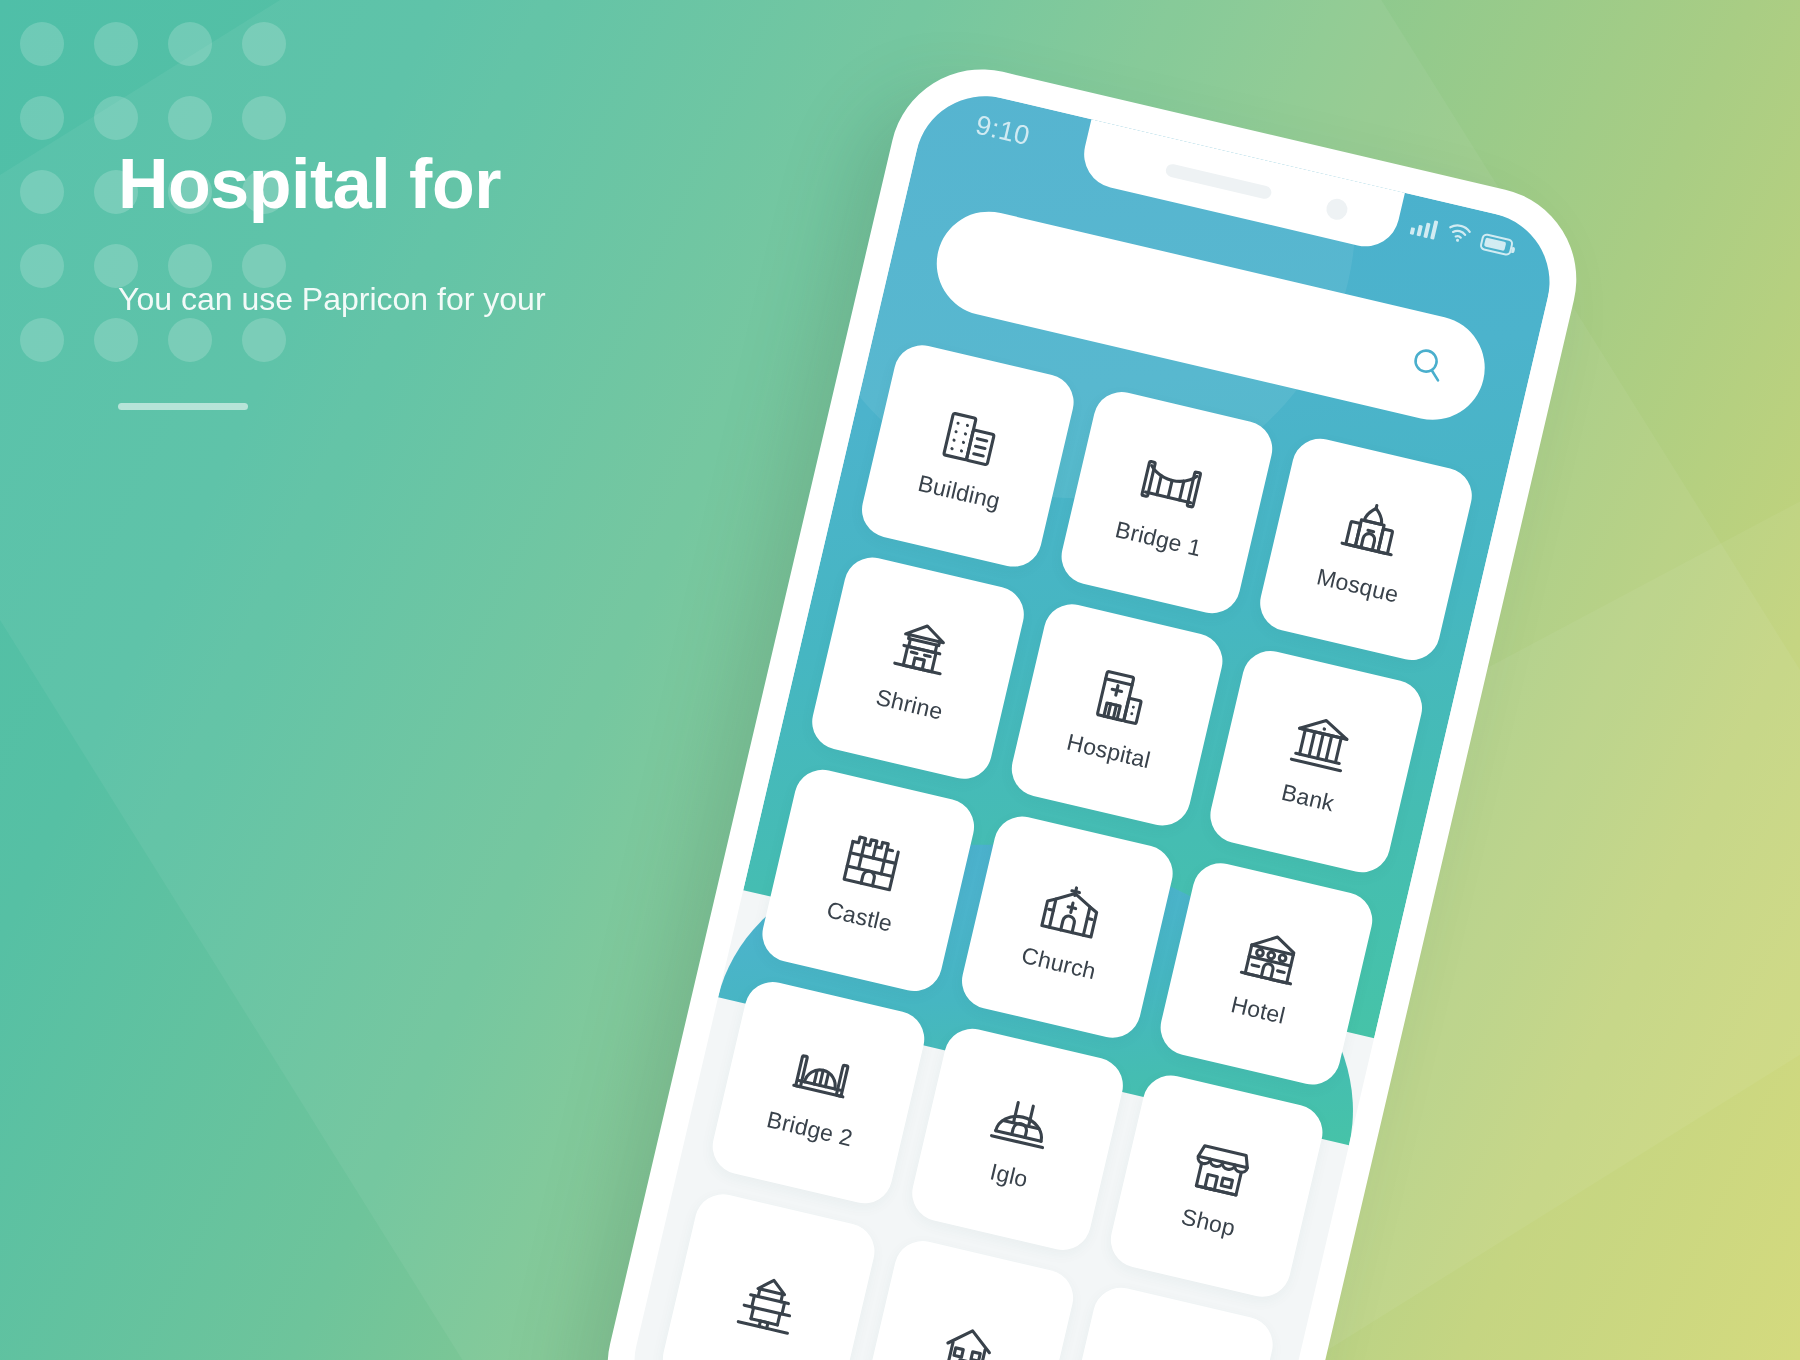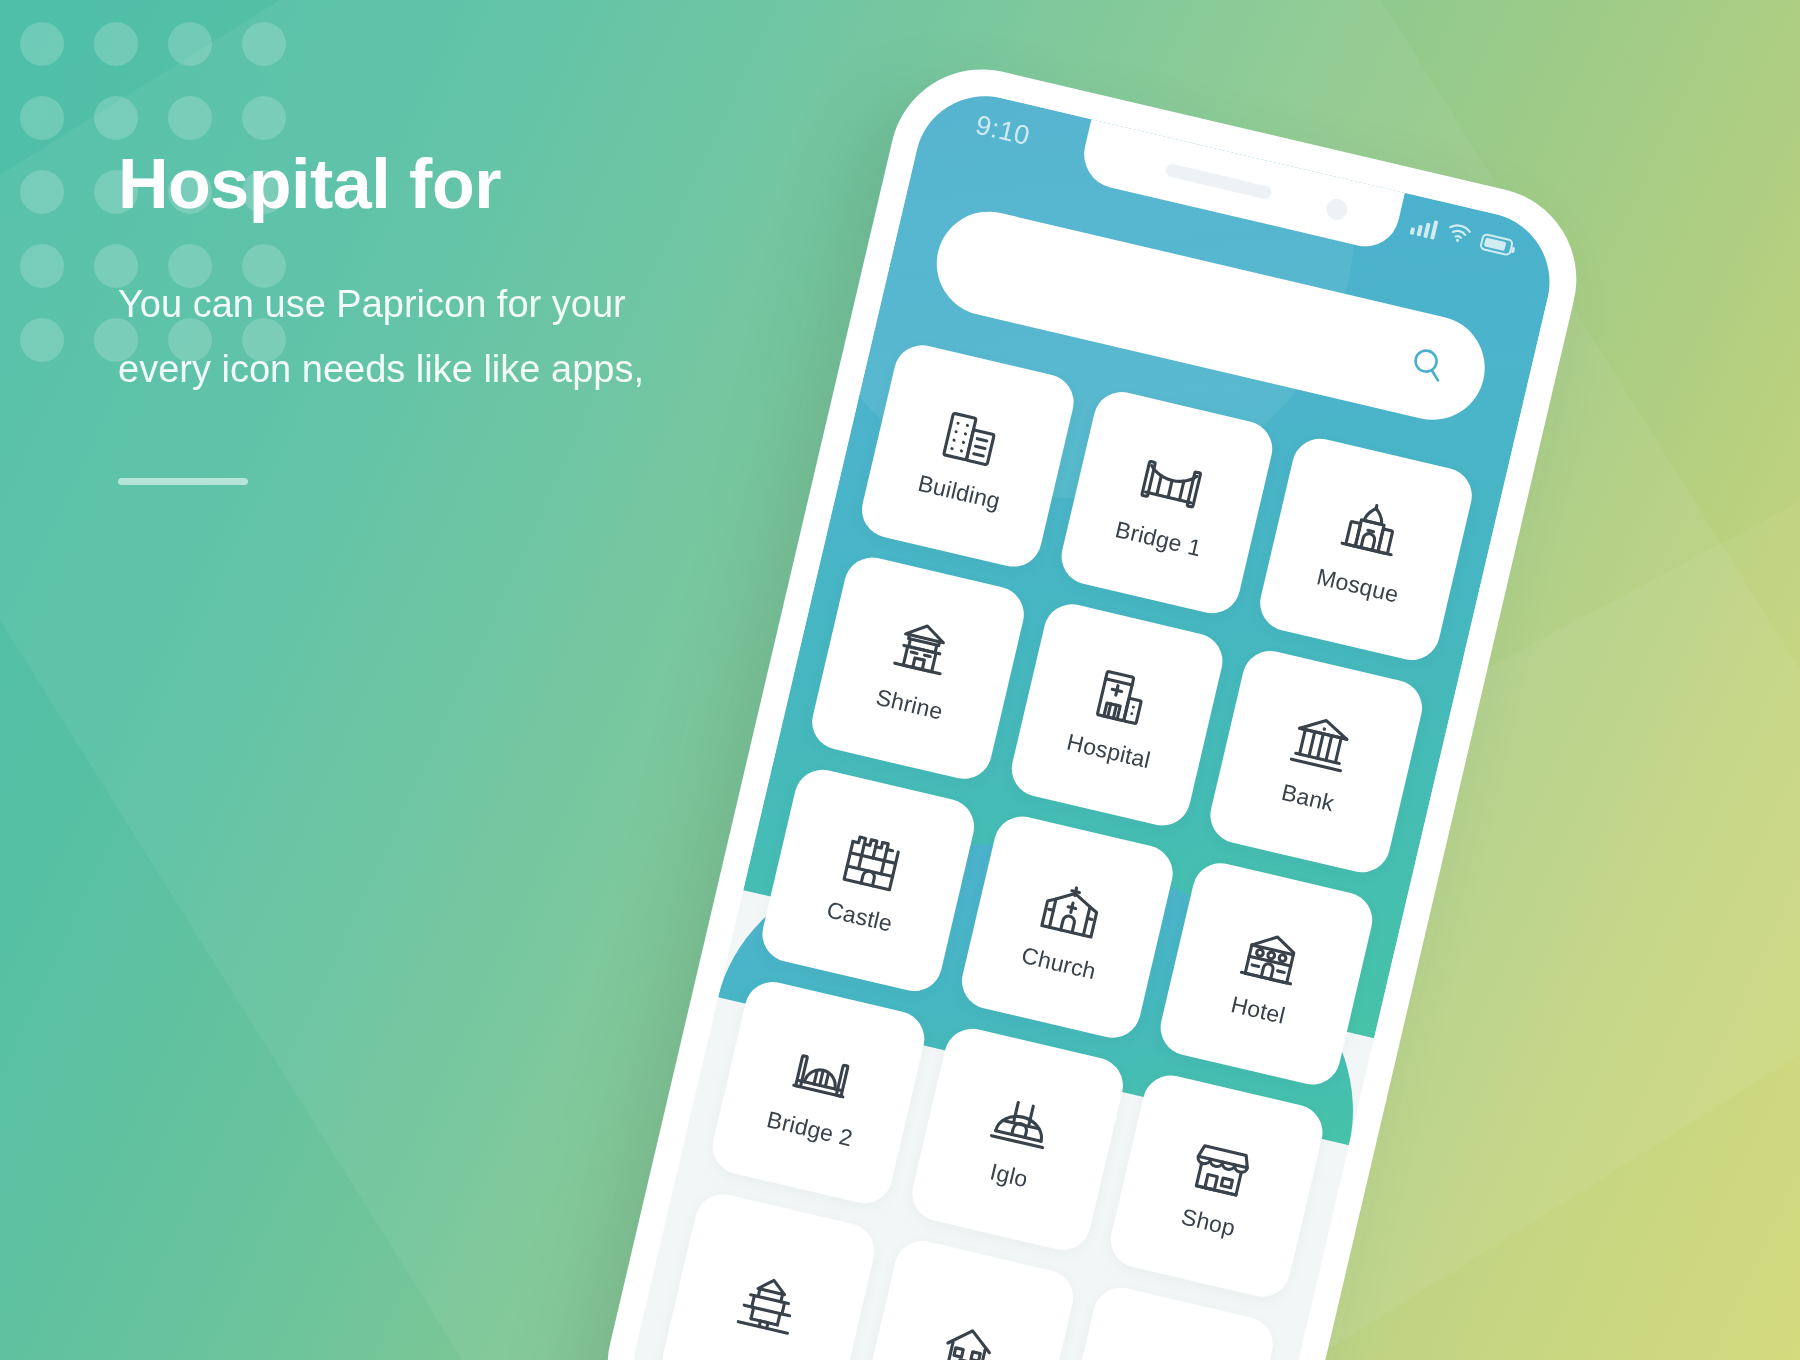--- a/index.html
+++ b/index.html
@@ -42,21 +42,21 @@
   
   #copy { position:absolute; left:118px; top:140px; width:640px; }
   #headline {
     color:#ffffff; font-size:70px; font-weight:bold;
     line-height:1.28; letter-spacing:-0.5px;
   }
   #headline .l { display:block; }
   #body {
     margin-top:42px;
     color:rgba(255,255,255,0.92);
-    font-size:38px; line-height:1.72; font-weight:normal;
+    font-size:32px; line-height:1.72; font-weight:normal;
   }
   #body .l { display:block; }
   #divider {
     margin-top:76px; width:130px; height:7px; border-radius:4px;
     background:rgba(255,255,255,0.55);
   }
 
   
   #phone-wrap {
     position:absolute; left:742px; top:112px;
@@ -196,21 +196,20 @@
     <div class="dot" style="left: 148px; top: 296px;"></div>
     <div class="dot" style="left: 222px; top: 296px;"></div>
   </div>
 
 <div id="copy">
   <h1 id="headline">
     <span class="l">Hospital for</span>
   </h1>
   <p id="body">
     <span class="l">You can use Papricon for your</span>
-    <span class="l">every icon needs like like apps,</span>
   </p>
   <div id="divider"></div>
 </div>
 
 <div id="phone-wrap">
   <div id="phone-body">
     <div id="screen">
 
       <div id="screen-top"></div>
       <div id="screen-glow"></div>

